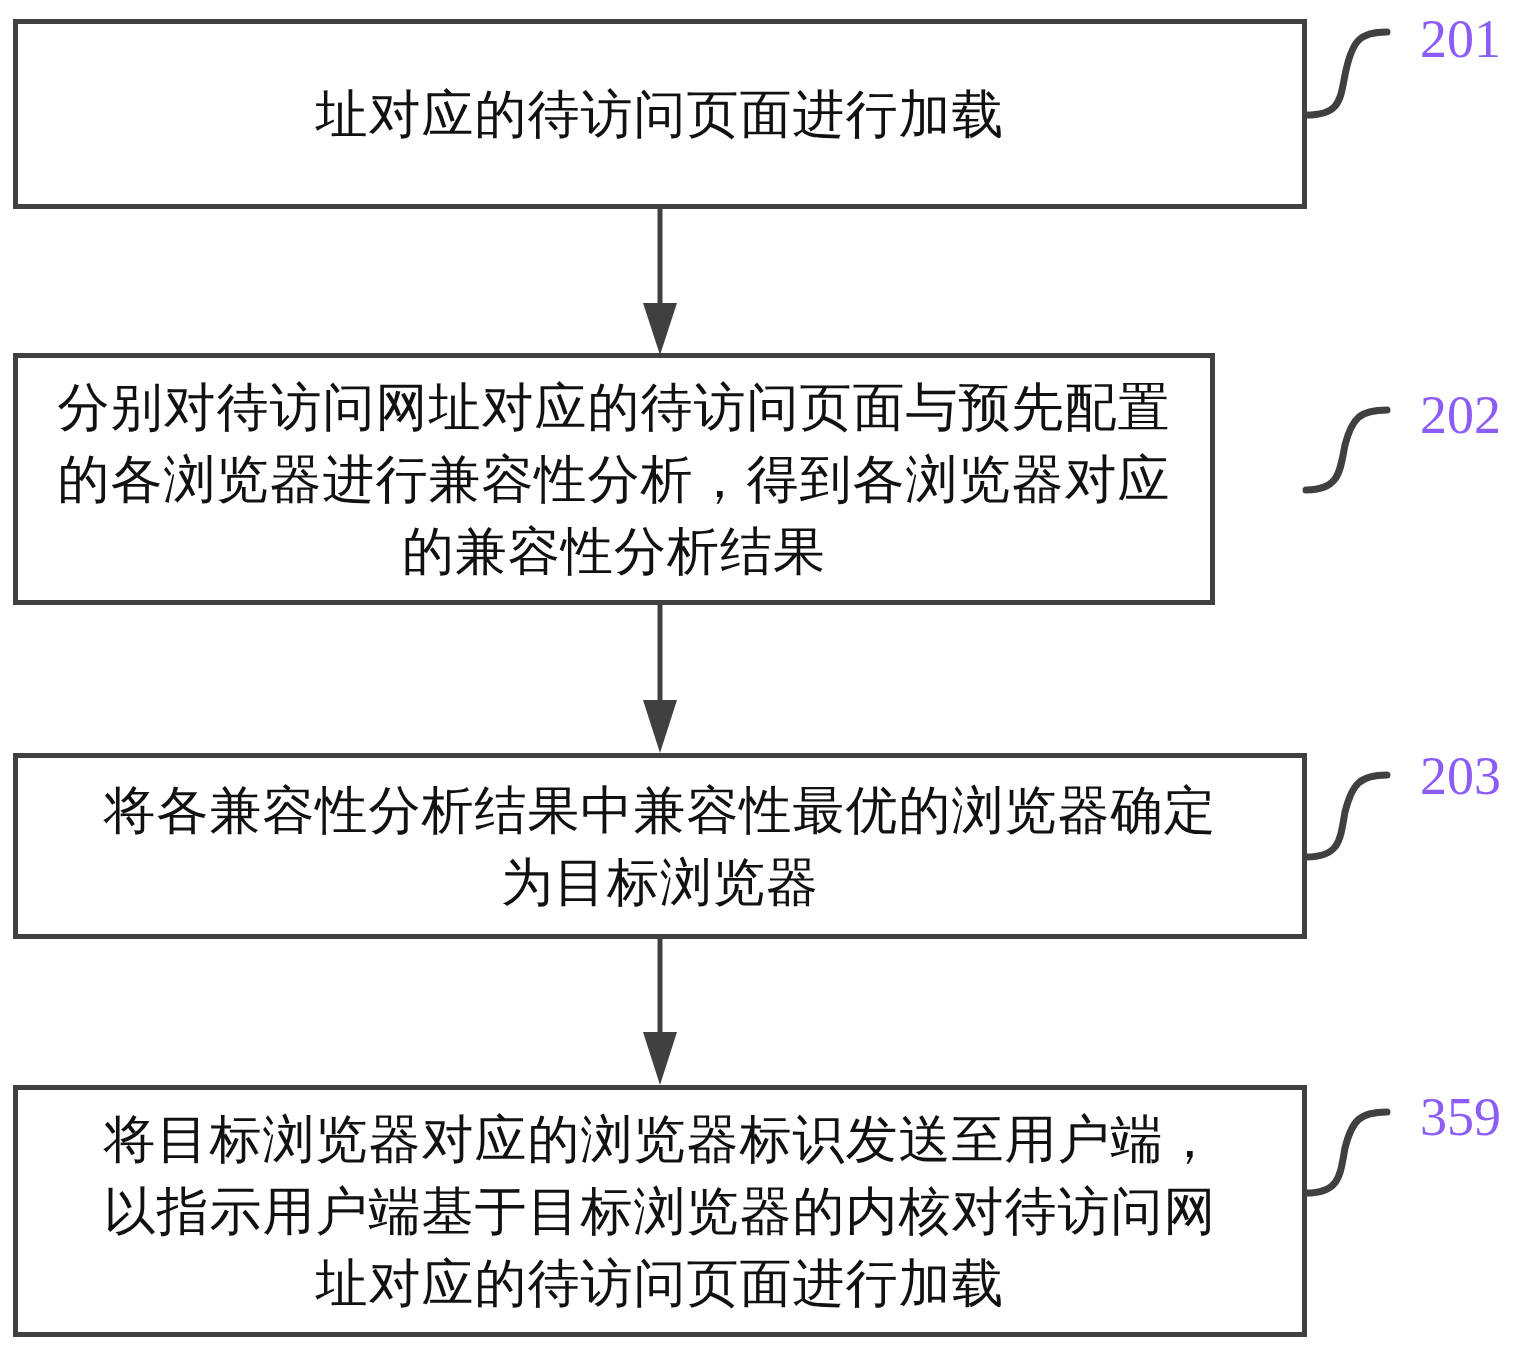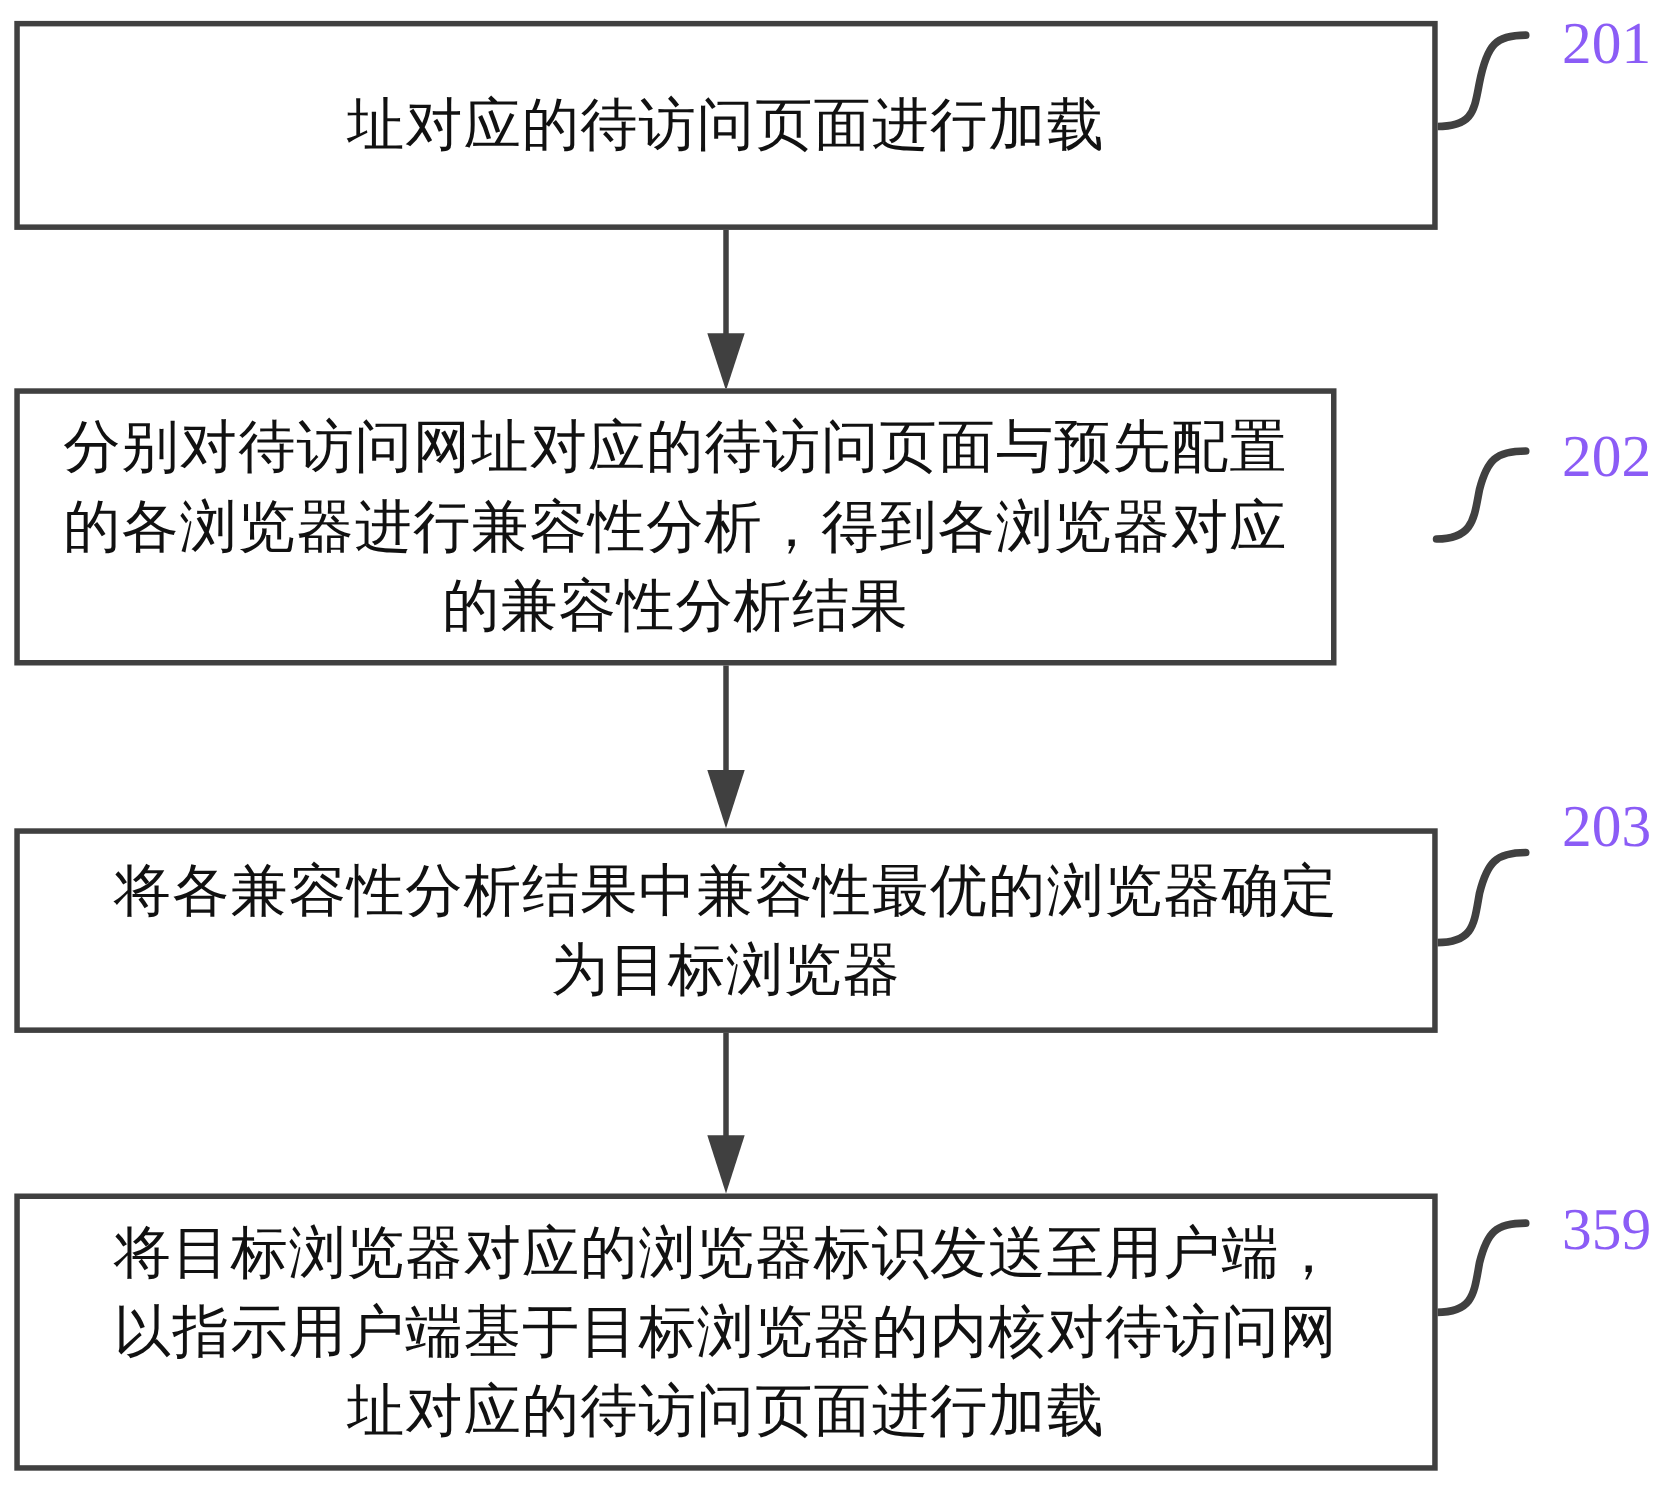--- a/index.html
+++ b/index.html
@@ -47,21 +47,21 @@
       color: #8b5cf6;
       line-height: 1;
     }
     #box-201 { left: 13px; top: 19px; width: 1294px; height: 190px; }
     #box-202 { left: 13px; top: 353px; width: 1202px; height: 252px; }
     #box-203 { left: 13px; top: 753px; width: 1294px; height: 186px; }
     #box-204 { left: 13px; top: 1085px; width: 1294px; height: 252px; }
 
     #num-201 { left: 1420px; top: 12px; }
     #num-202 { left: 1420px; top: 388px; }
-    #num-203 { left: 1420px; top: 724px; }
+    #num-203 { left: 1420px; top: 749px; }
     #num-204 { left: 1420px; top: 1090px; }
   </style>
 </head>
 <body>
 
 <div id="diagram">
 
   <svg id="connectors" width="1526" height="1351" viewBox="0 0 1526 1351" style="position:absolute;left:0;top:0;">
     <defs>
       <marker id="arrowhead" markerWidth="12" markerHeight="24" refX="6" refY="24" orient="auto" markerUnits="userSpaceOnUse"></marker>

